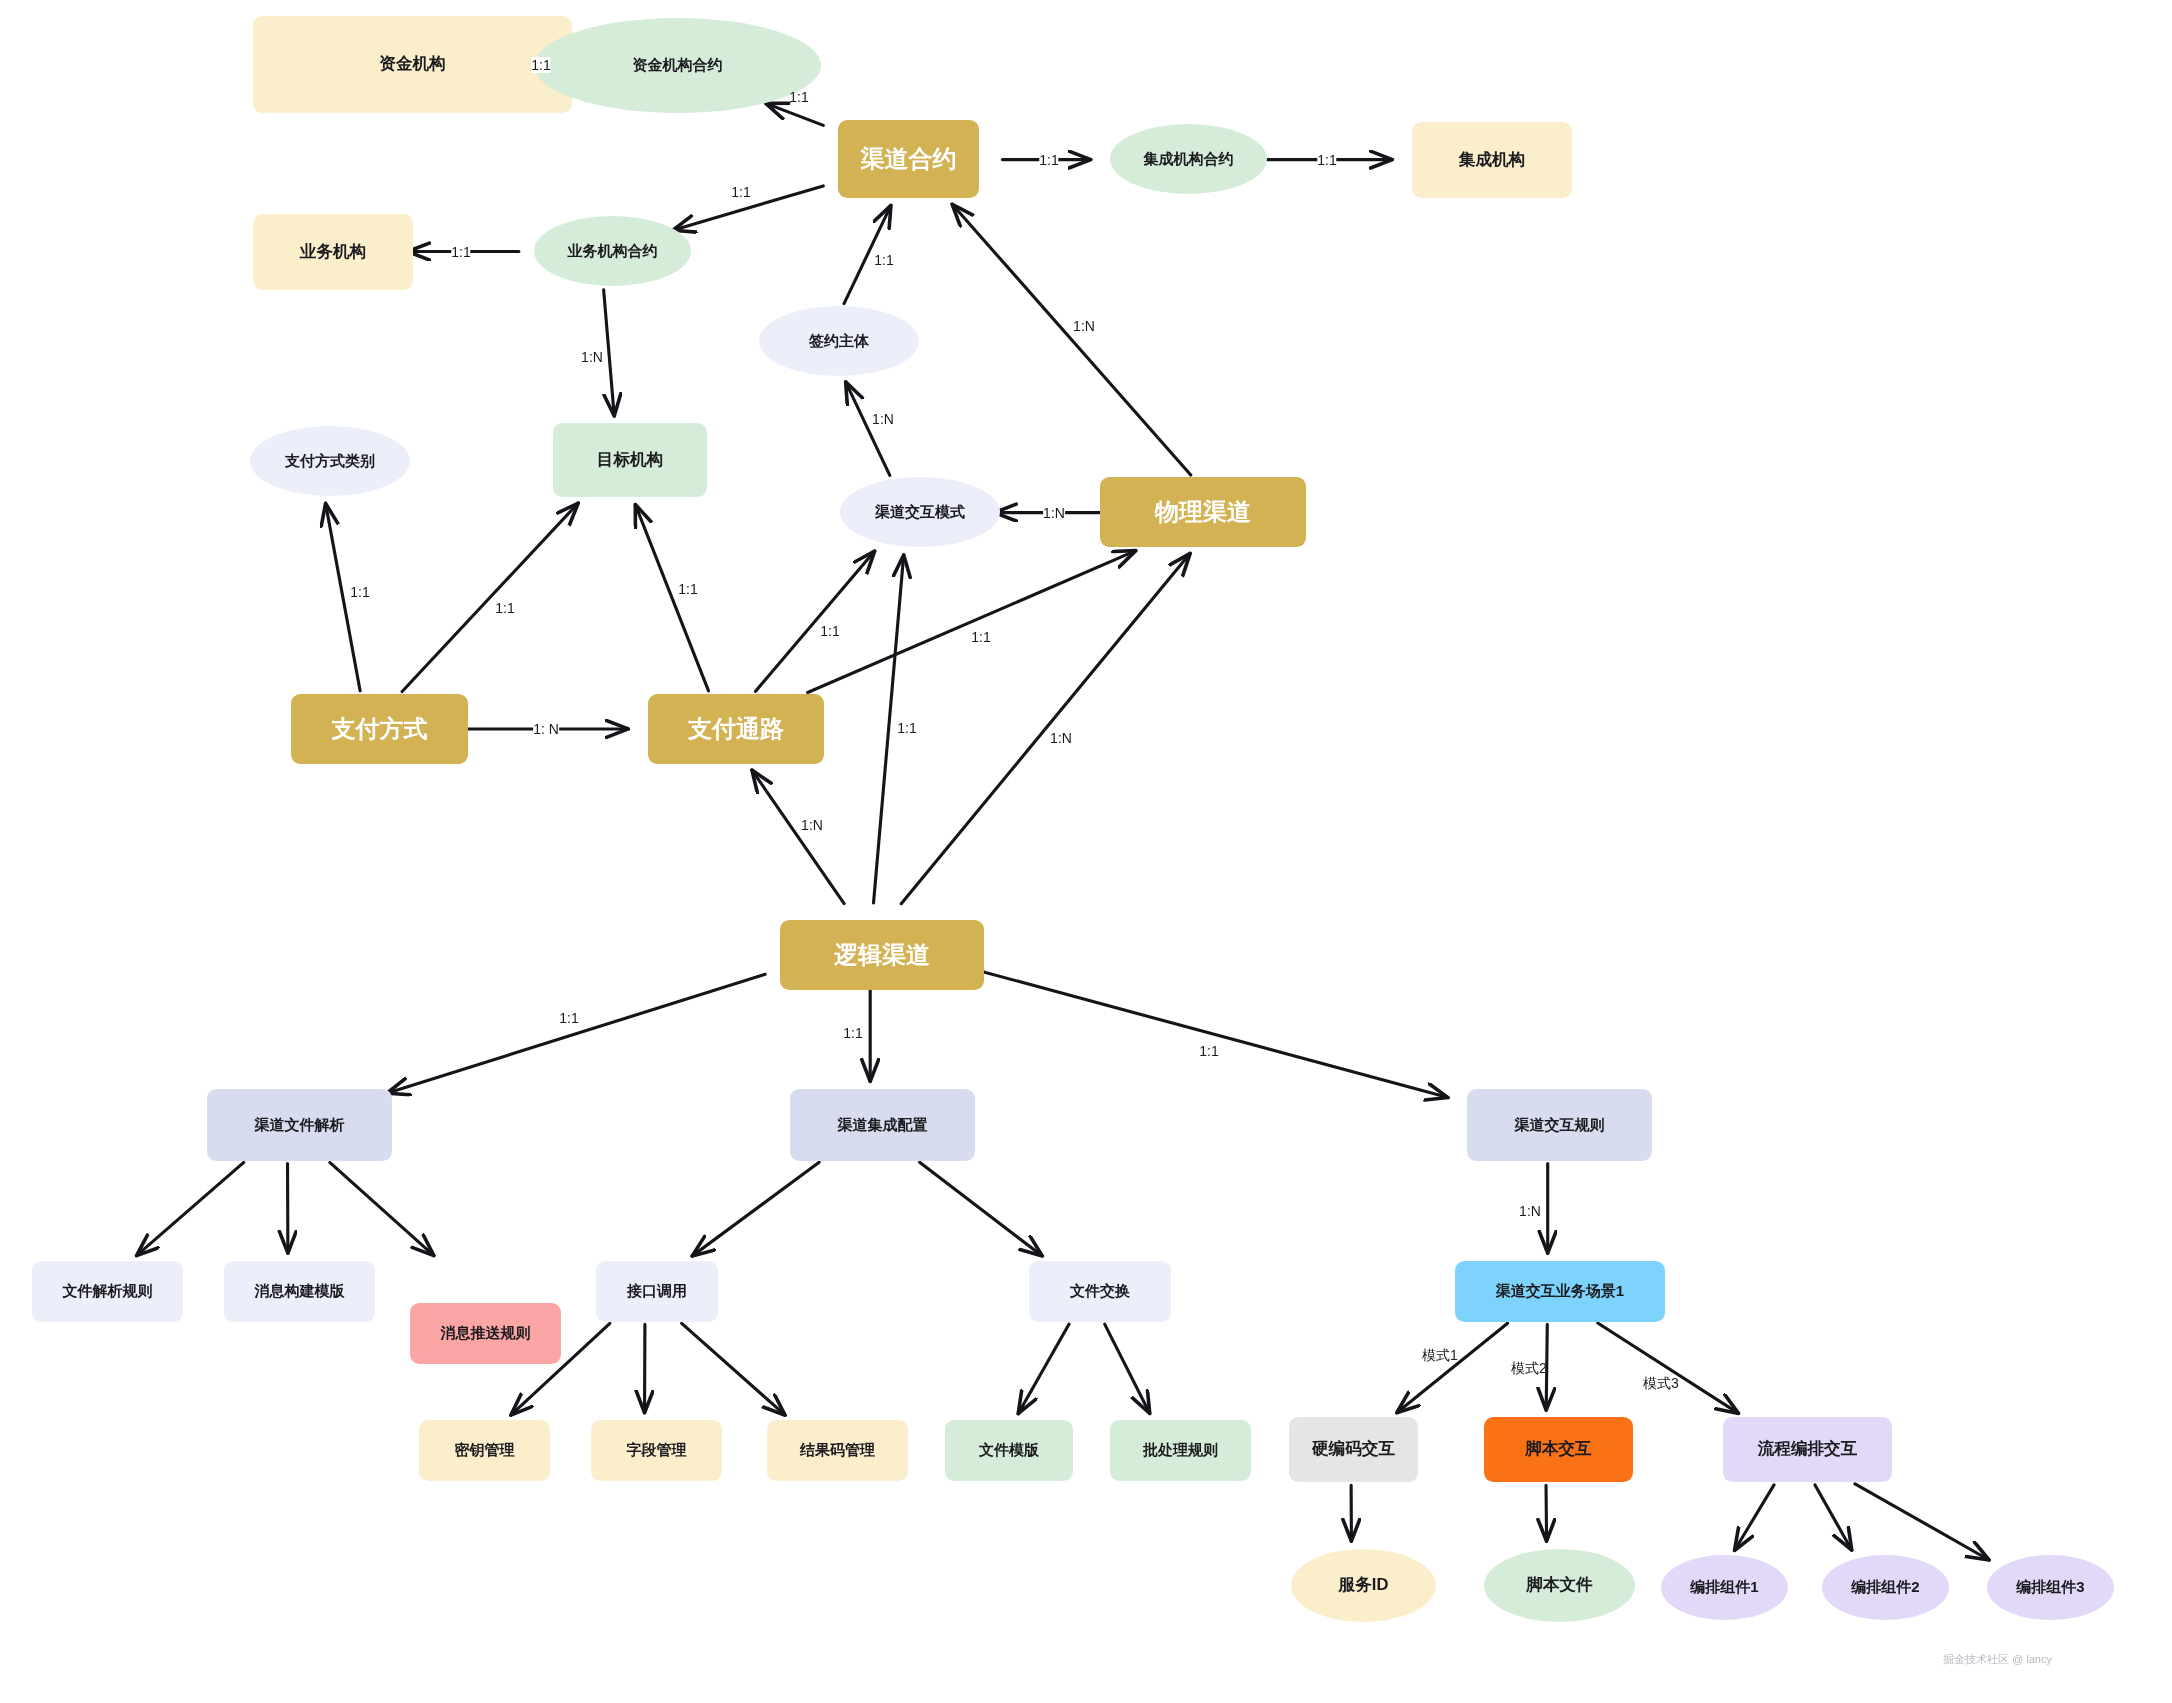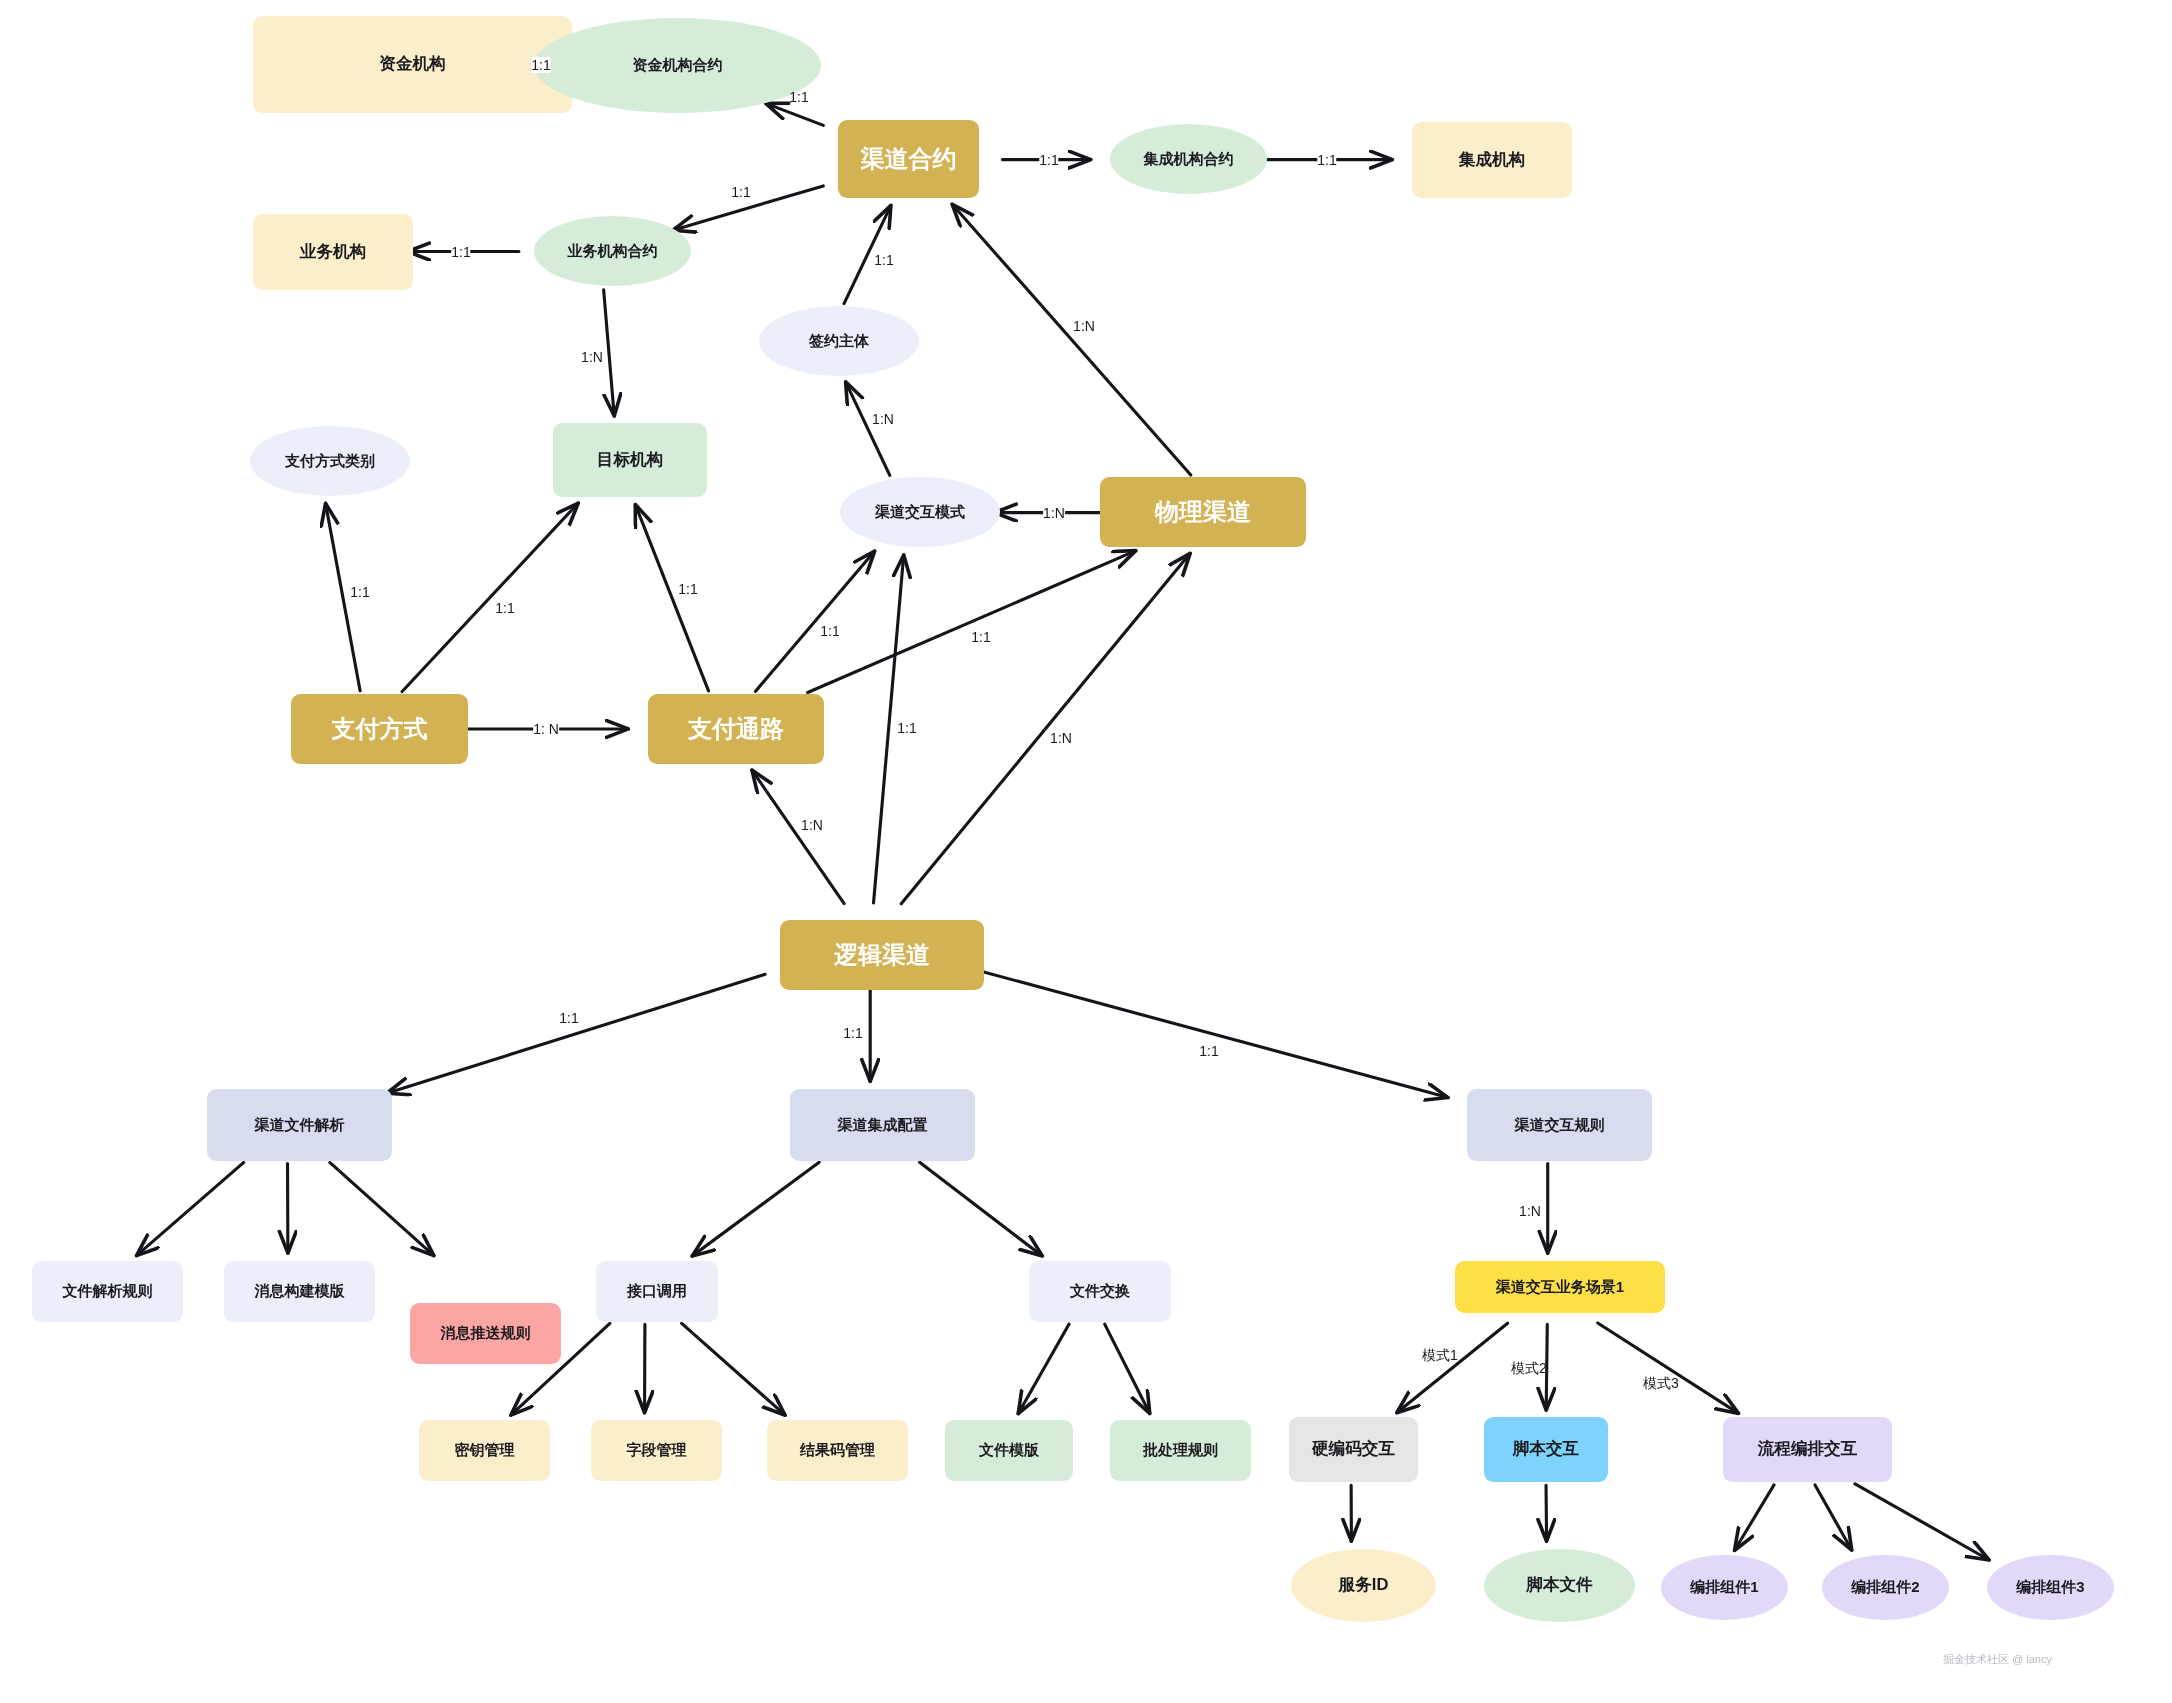--- a/index.html
+++ b/index.html
@@ -138,42 +138,42 @@
       </div>
       <div class="node rect sml" style="left: 398px; top: 1303px; width: 151px; height: 61px; background: #fca5a5; align-items: center;">
         <span>消息推送规则</span>
       </div>
       <div class="node rect sml" style="left: 584px; top: 1261px; width: 122px; height: 61px; background: rgb(236, 238, 250);">
         <span>接口调用</span>
       </div>
       <div class="node rect sml" style="left: 1017px; top: 1261px; width: 142px; height: 61px; background: rgb(236, 238, 250);">
         <span>文件交换</span>
       </div>
-      <div class="node rect sml" style="left: 1443px; top: 1261px; width: 210px; height: 52px; background: #fde047;">
+      <div class="node rect sml" style="left: 1443px; top: 1261px; width: 210px; height: 61px; background: #7dd3fc;">
         <span>渠道交互业务场景1</span>
       </div>
       <div class="node rect sml" style="left: 407px; top: 1420px; width: 131px; height: 61px; background: rgb(251, 238, 203);">
         <span>密钥管理</span>
       </div>
       <div class="node rect sml" style="left: 579px; top: 1420px; width: 131px; height: 61px; background: rgb(251, 238, 203);">
         <span>字段管理</span>
       </div>
       <div class="node rect sml" style="left: 755px; top: 1420px; width: 141px; height: 61px; background: rgb(251, 238, 203);">
         <span>结果码管理</span>
       </div>
       <div class="node rect sml" style="left: 933px; top: 1420px; width: 128px; height: 61px; background: rgb(213, 236, 217);">
         <span>文件模版</span>
       </div>
       <div class="node rect sml" style="left: 1098px; top: 1420px; width: 141px; height: 61px; background: rgb(213, 236, 217);">
         <span>批处理规则</span>
       </div>
       <div class="node rect mid" style="left: 1277px; top: 1417px; width: 129px; height: 65px; background: #e5e5e5;">
         <span>硬编码交互</span>
       </div>
-      <div class="node rect mid" style="left: 1472px; top: 1417px; width: 124px; height: 65px; background: #7dd3fc;">
+      <div class="node rect mid" style="left: 1472px; top: 1417px; width: 149px; height: 65px; background: #f97316;">
         <span>脚本交互</span>
       </div>
       <div class="node rect mid" style="left: 1711px; top: 1417px; width: 169px; height: 65px; background: rgb(226, 216, 248);">
         <span>流程编排交互</span>
       </div>
       <div class="node ell mid" style="left: 1279px; top: 1549px; width: 145px; height: 73px; background: rgb(251, 238, 203);">
         <span>服务ID</span>
       </div>
       <div class="node ell mid" style="left: 1472px; top: 1549px; width: 151px; height: 73px; background: rgb(213, 236, 217);">
         <span>脚本文件</span>

